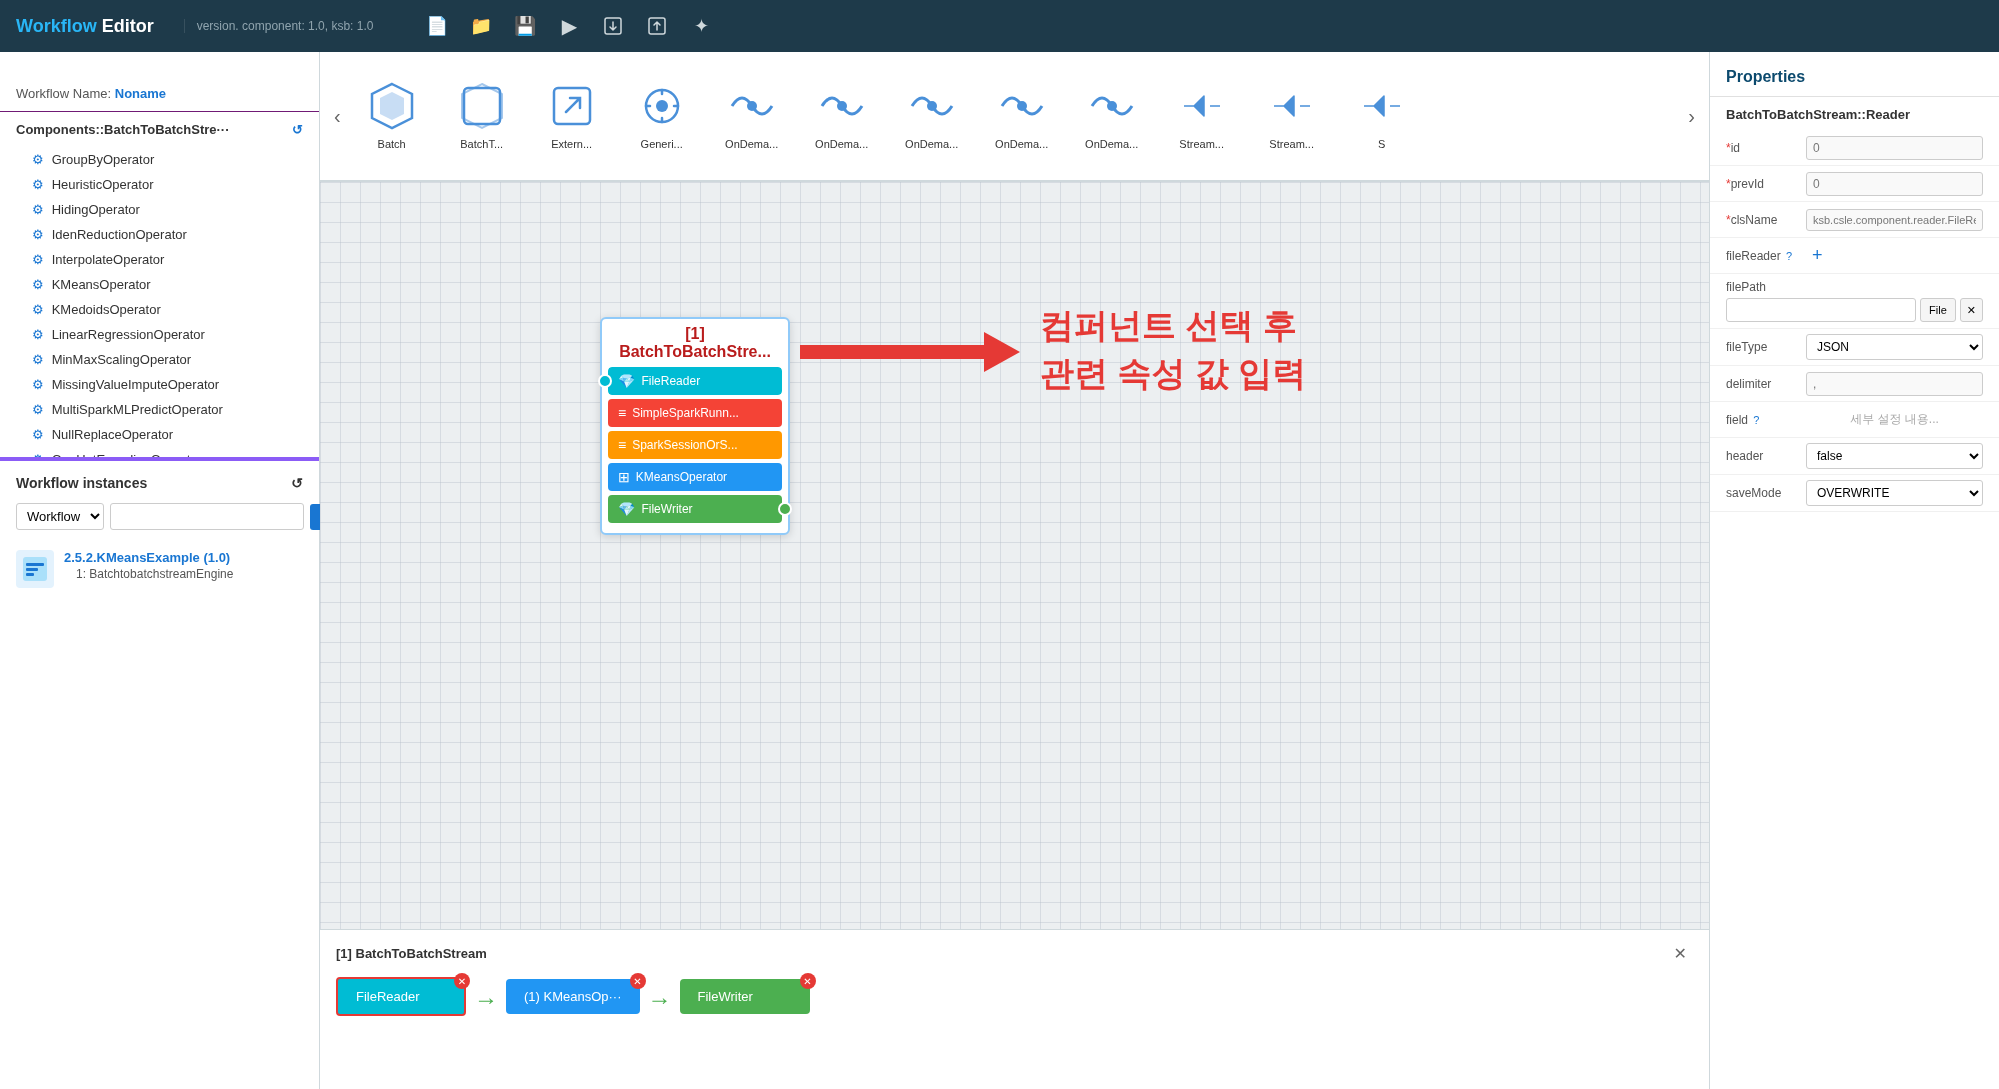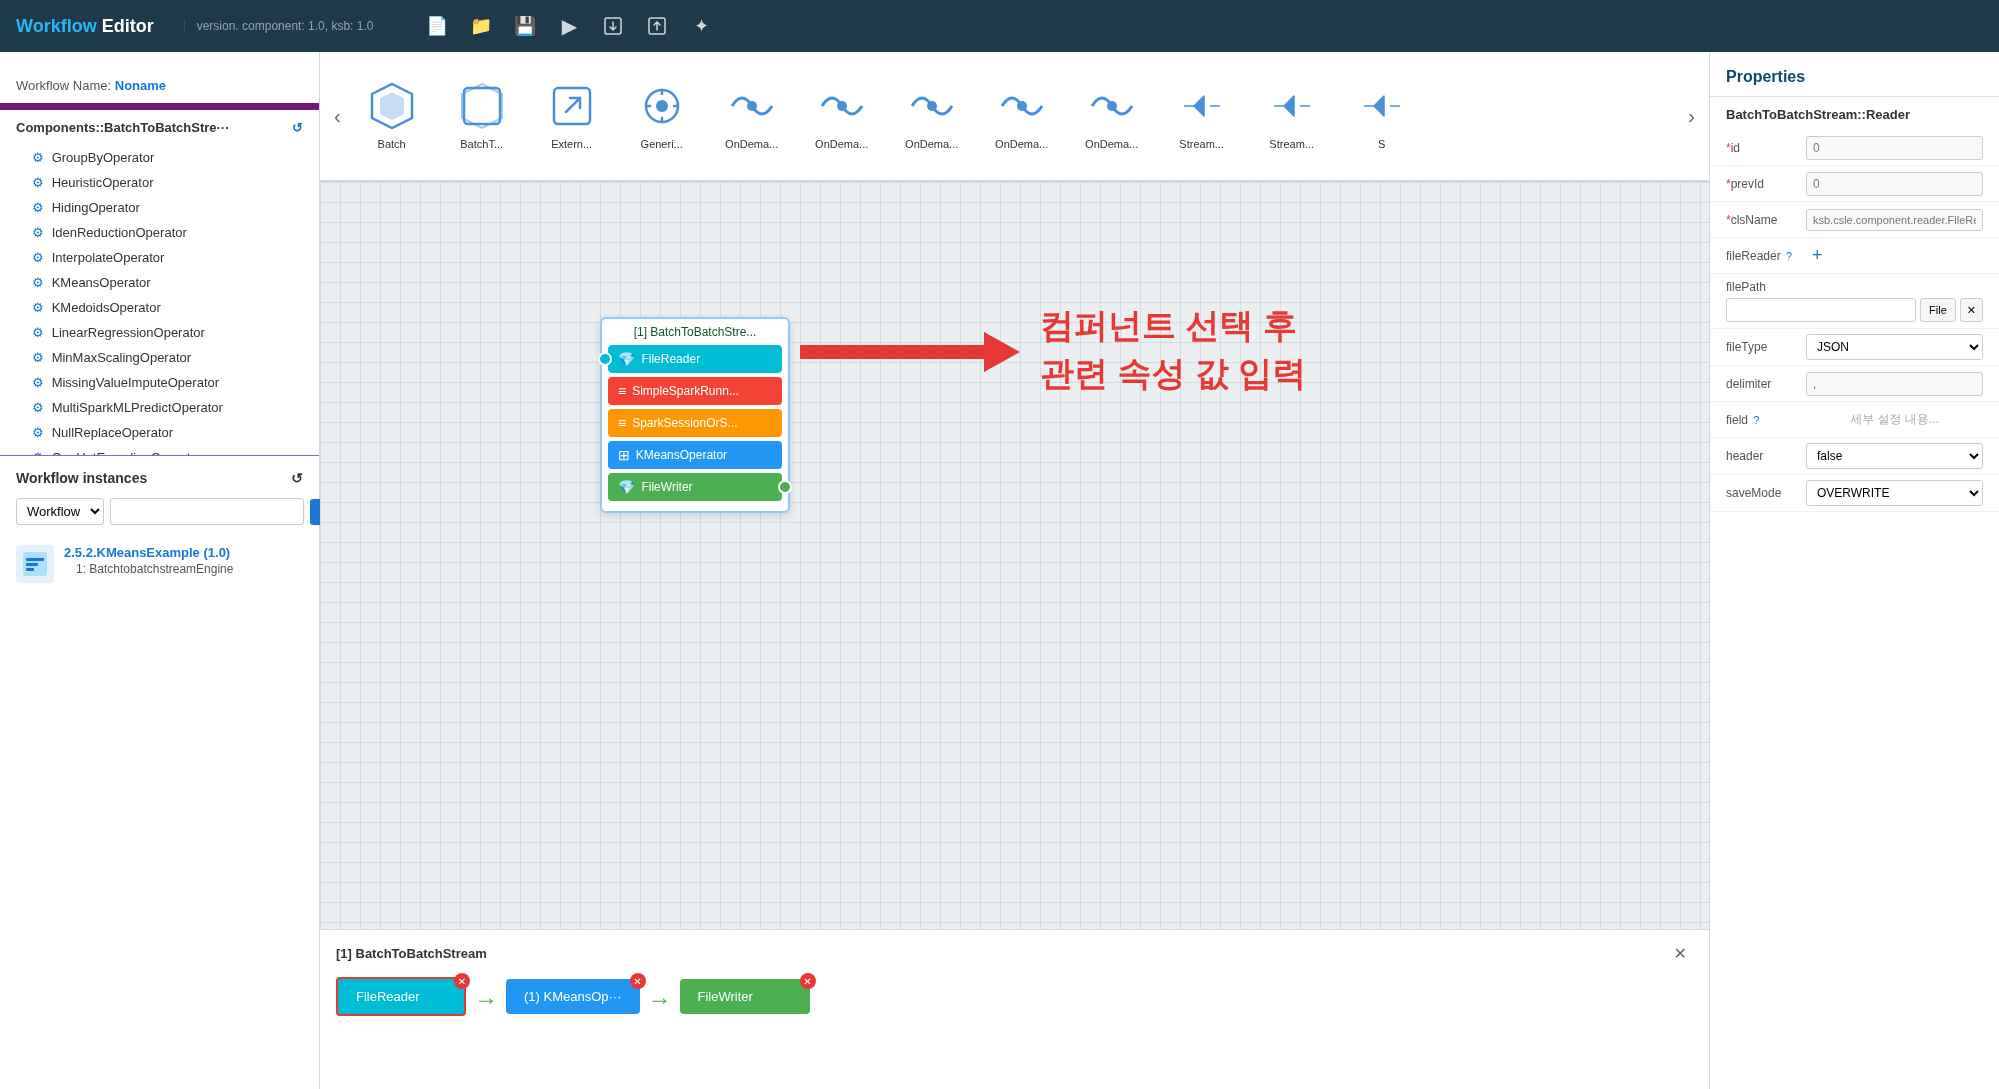--- a/index.html
+++ b/index.html
@@ -41,28 +41,29 @@
     #left-panel {
       width: 320px;
       background: #fff;
       border-right: 1px solid #cfd8dc;
       display: flex;
       flex-direction: column;
       flex-shrink: 0;
     }
 
     #workflow-name-section {
-      padding: 26px 16px 10px;
-      border-bottom: 7px solid #701a75;
+      padding: 2px 16px 10px;
+      border-bottom: 1px solid #701a75;
+      margin-top: 32px;
     }
     #workflow-name-section .label { color: #555; font-size: 13px; }
     #workflow-name-section .value { color: #1976d2; font-weight: bold; }
 
     #components-section {
-      border-bottom: 1px solid #8b5cf6;
+      border-bottom: 4px solid #8b5cf6;
       flex-shrink: 0;
     }
     #components-header {
       padding: 10px 16px;
       font-size: 13px;
       font-weight: 600;
       color: #333;
       display: flex;
       align-items: center;
       justify-content: space-between;
@@ -232,23 +233,23 @@
       background: #fff;
       border: 2px solid #90caf9;
       border-radius: 6px;
       padding: 6px;
       width: 190px;
       top: 135px;
       left: 280px;
       box-shadow: 0 2px 8px rgba(0,0,0,0.15);
     }
     .workflow-card-title {
-      font-size: 12px;
-      color: #14532d;
-      font-weight: 400;
+      font-size: 16px;
+      color: #b91c1c;
+      font-weight: 700;
       margin-bottom: 6px;
       text-align: center;
     }
     .wc-node {
       border-radius: 4px;
       padding: 6px 10px;
       margin-bottom: 4px;
       color: #fff;
       font-size: 12px;
       font-weight: 500;

